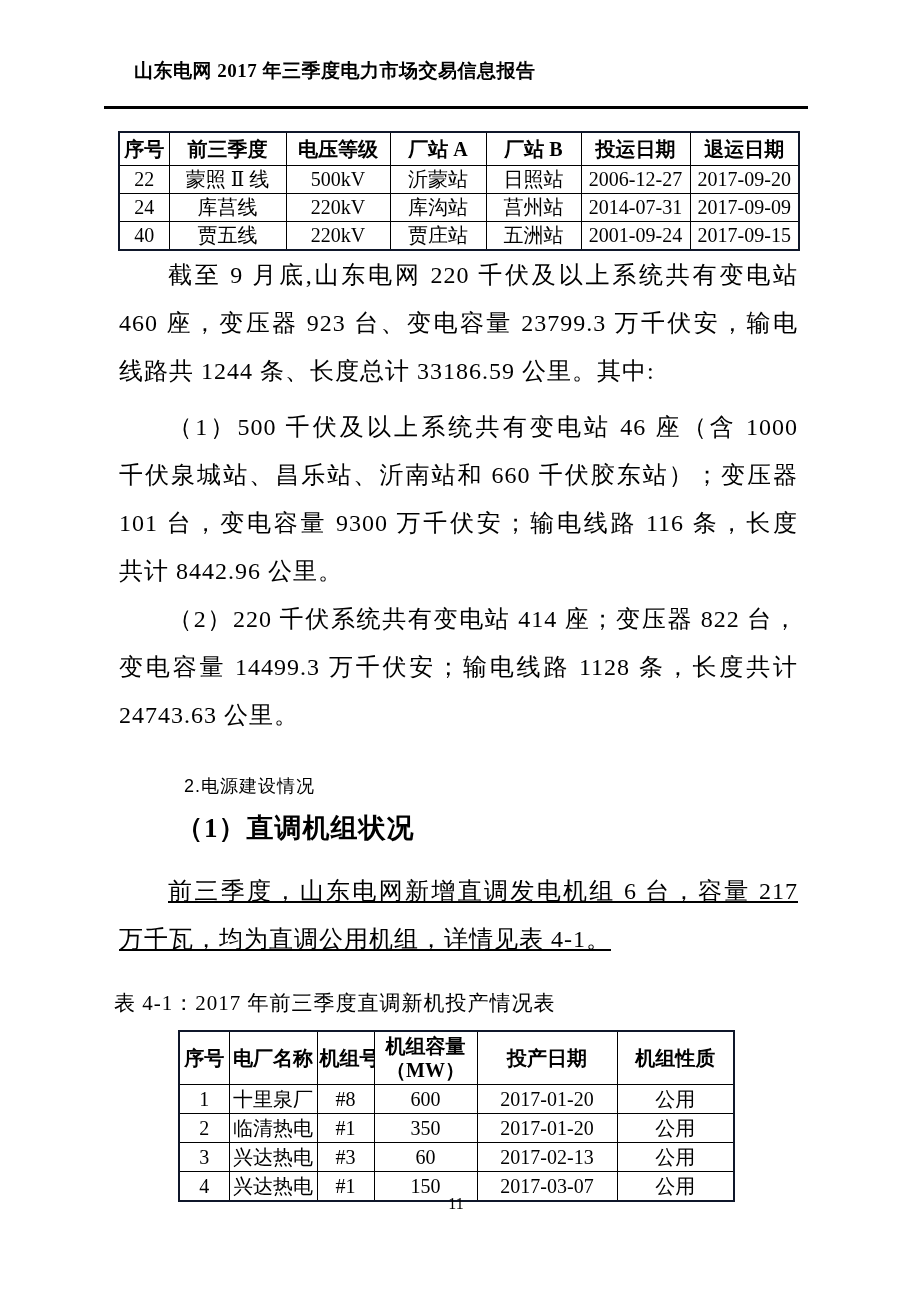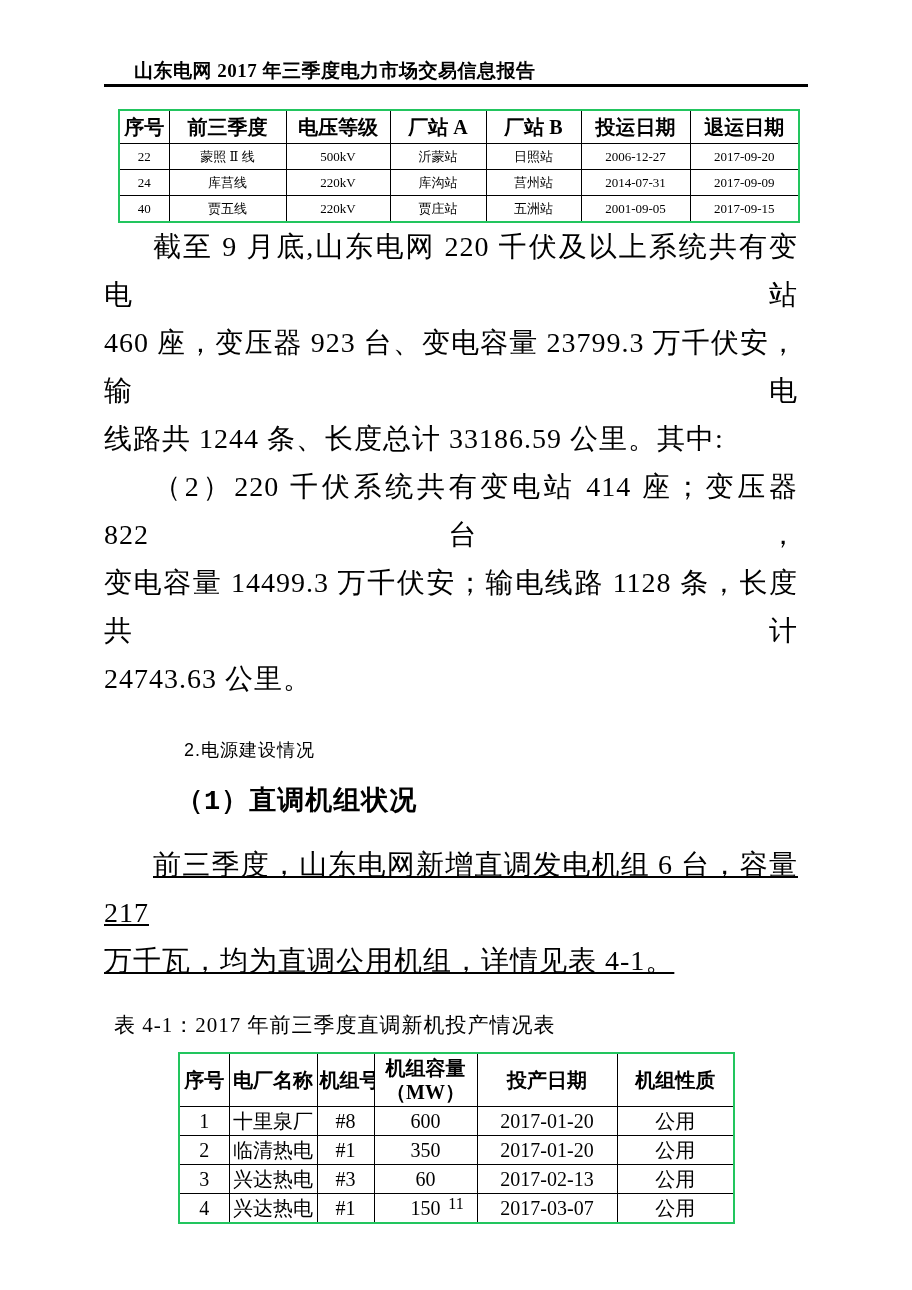--- a/index.html
+++ b/index.html
@@ -5,50 +5,50 @@
   html,body { margin:0; padding:0; }
   body {
     width:912px; height:1290px;
     background:#ffffff; color:#000000;
     font-family:"Liberation Serif","DejaVu Serif",serif;
   }
   .page { position:relative; width:912px; height:1290px; overflow:hidden; background:#ffffff; }
   .content { padding:0 104px; }
 
   
-  .doc-header { margin-top:58px; border-bottom:3px solid #000; padding-bottom:0; }
+  .doc-header { margin-top:58px; border-bottom:3px solid #000; padding-bottom:22px; }
   .doc-header .title { margin-left:30px; font-size:19px; font-weight:bold; letter-spacing:0.5px; }
 
   
   table { border-collapse:collapse; background:#fff; table-layout:fixed; }
   th,td { border:1px solid #000; text-align:center; vertical-align:middle;
           padding:0 2px; white-space:nowrap; overflow:hidden; }
   th { font-weight:bold; }
-  .t1,.t2 { border:2px solid #22c55e; }
+  .t1,.t2 { border:2px solid #0f172a; }
 
   .t1 { width:680px; margin:22px 0 0 14px; }
   .t1 th { height:32px; font-size:20px; }
-  .t1 td { height:25px; font-size:13px; }
+  .t1 td { height:25px; font-size:20px; }
 
   .t2 { width:556px; margin:12px 0 0 74px; }
   .t2 th { height:52px; font-size:20px; line-height:24px; }
   .t2 td { height:28px; font-size:20px; }
 
   
-  .para { font-size:28px; line-height:48px; letter-spacing:1px; padding-right:10px; }
+  .para { font-size:24px; line-height:48px; letter-spacing:1px; padding-right:10px;margin-left:15px; }
   .line { text-align:justify; text-align-last:justify; }
   .line.last { text-align:center; text-align-last:left; }
   .line.first { text-indent:49px; }
   .p2 { margin-top:8px; }
   .p4 { margin-top:21px;text-decoration:underline; }
 
   .h2 { margin:29px 0 0 80px; font-size:18px; line-height:36px; font-weight:normal;
         letter-spacing:1px; font-family:"Liberation Sans","DejaVu Sans",sans-serif; }
-  .h3 { margin:16px 0 0 72px; font-size:27px; line-height:36px; font-weight:bold;
-        letter-spacing:1px; font-family:Liberation Mono, monospace; }
+  .h3 { margin:6px 0 0 72px; font-size:27px; line-height:36px; font-weight:bold;
+        letter-spacing:1px; font-family:Liberation Serif, serif; }
 
   .caption { margin:25px 0 0 10px; font-size:21px; line-height:30px; letter-spacing:1px; }
 
   .page-num { position:absolute; top:1195px; left:0; width:100%; text-align:center; font-size:16px; }
 </style>
 </head>
 <body>
 
 <div class="page">
   <div class="content">
@@ -96,32 +96,38 @@
           <td>莒州站</td>
           <td>2014-07-31</td>
           <td>2017-09-09</td>
         </tr>
         <tr>
           <td>40</td>
           <td>贾五线</td>
           <td>220kV</td>
           <td>贾庄站</td>
           <td>五洲站</td>
-          <td>2001-09-05</td>
+          <td>2001-09-24</td>
           <td>2017-09-15</td>
         </tr>
       </tbody>
     </table>
 
     <div class="para p1">
       <div class="line first">截至 9 月底,山东电网 220 千伏及以上系统共有变电站</div>
       <div class="line">460 座，变压器 923 台、变电容量 23799.3 万千伏安，输电</div>
       <div class="line last">线路共 1244 条、长度总计 33186.59 公里。其中:</div>
     </div>
 
+    <div class="para p2">
+      <div class="line first">（1）500 千伏及以上系统共有变电站 46 座（含 1000</div>
+      <div class="line">千伏泉城站、昌乐站、沂南站和 660 千伏胶东站）；变压器</div>
+      <div class="line">101 台，变电容量 9300 万千伏安；输电线路 116 条，长度</div>
+      <div class="line last">共计 8442.96 公里。</div>
+    </div>
 
     <div class="para p3">
       <div class="line first">（2）220 千伏系统共有变电站 414 座；变压器 822 台，</div>
       <div class="line">变电容量 14499.3 万千伏安；输电线路 1128 条，长度共计</div>
       <div class="line last">24743.63 公里。</div>
     </div>
 
     <div class="h2">2.电源建设情况</div>
     <div class="h3">（1）直调机组状况</div>
 

